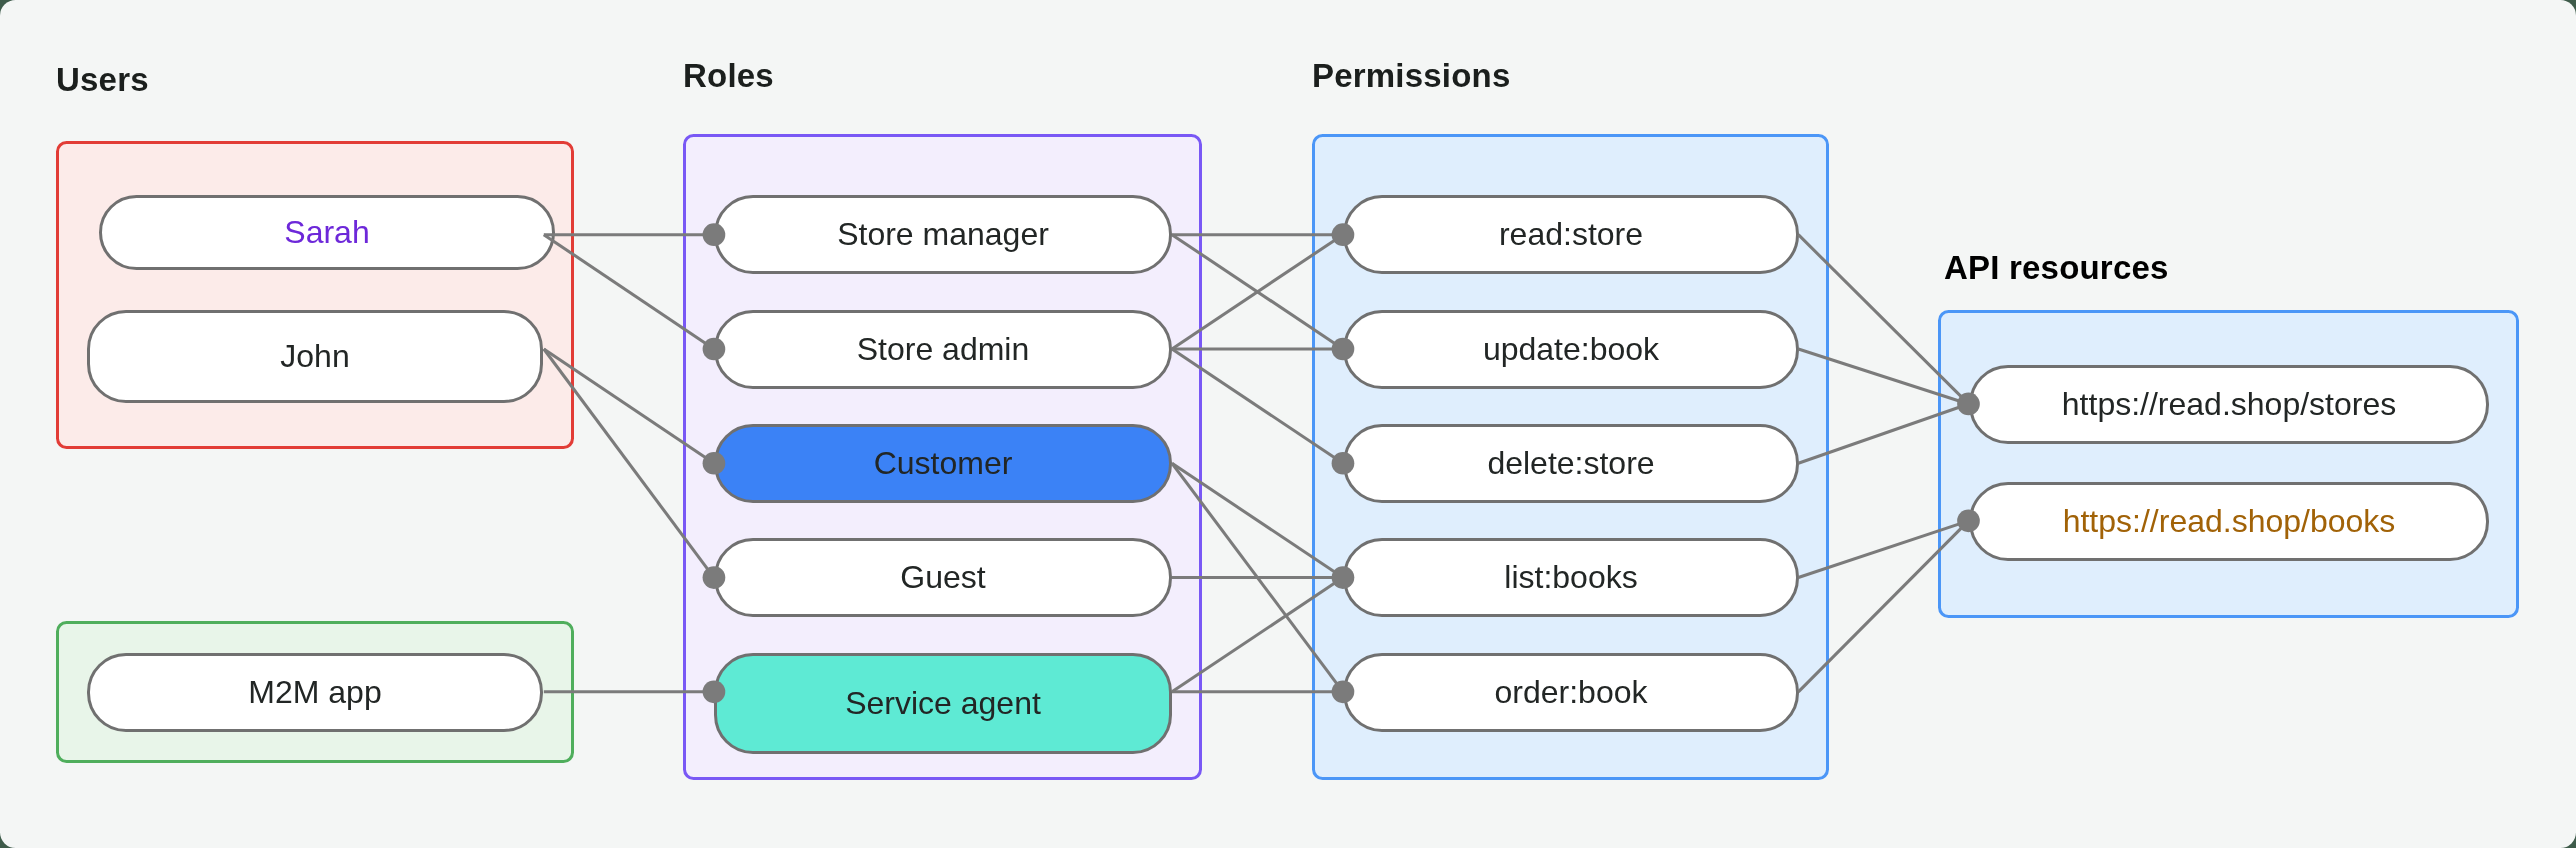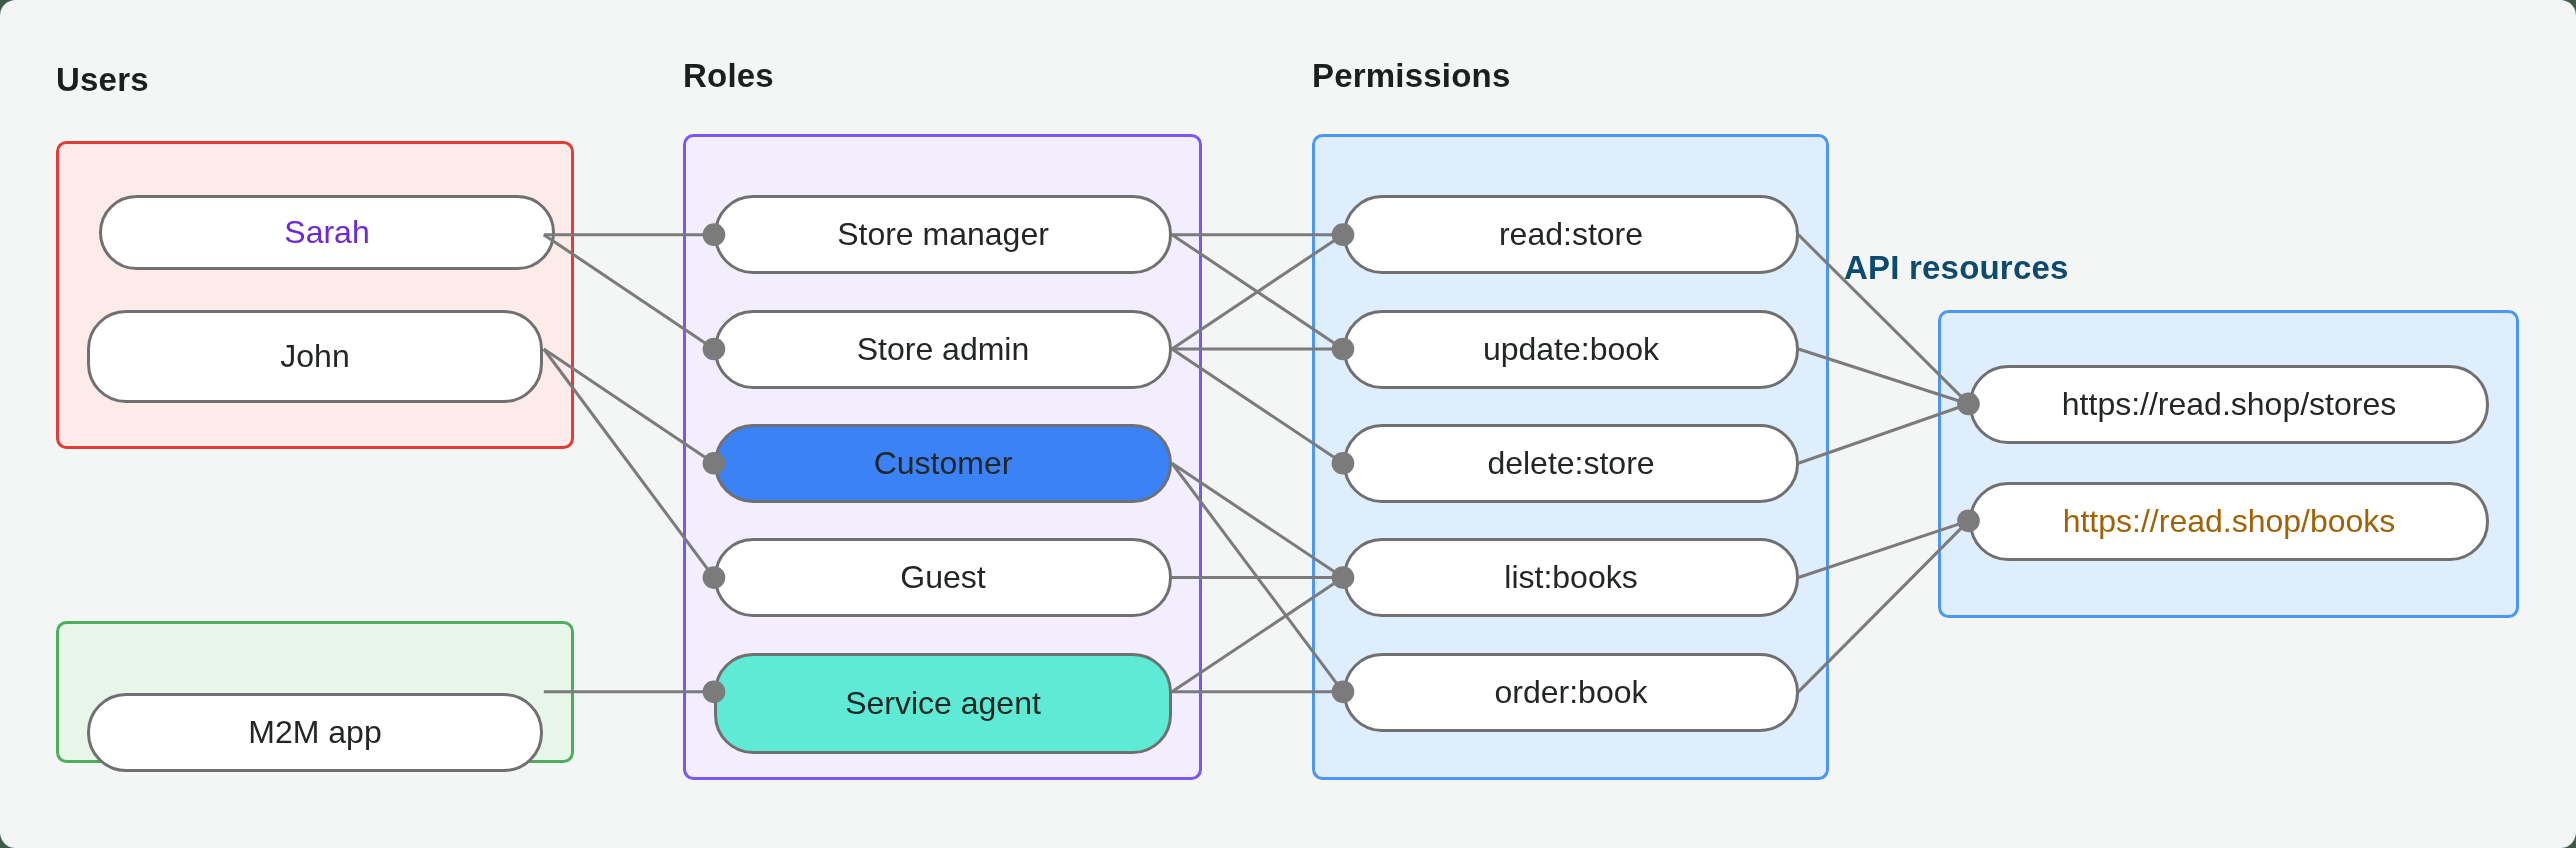--- a/index.html
+++ b/index.html
@@ -61,26 +61,26 @@
 
     <div class="grp-box" id="box-users" style="left: 56px; top: 141px; width: 518px; height: 308px; border-color: rgb(226, 60, 54); background: rgb(252, 235, 233);"></div>
     <div class="grp-box" id="box-m2m" style="left: 56px; top: 621px; width: 518px; height: 142px; border-color: rgb(79, 174, 92); background: rgb(232, 245, 233);"></div>
     <div class="grp-box" id="box-roles" style="left: 683px; top: 134px; width: 519px; height: 646px; border-color: rgb(121, 88, 245); background: rgb(243, 238, 253);"></div>
     <div class="grp-box" id="box-permissions" style="left: 1312px; top: 134px; width: 517px; height: 646px; border-color: rgb(75, 150, 247); background: rgb(223, 238, 253);"></div>
     <div class="grp-box" id="box-api" style="left: 1938px; top: 310px; width: 581px; height: 308px; border-color: rgb(75, 150, 247); background: rgb(223, 238, 253);"></div>
 
     <div class="grp-label" id="lbl-users" style="left: 56px; top: 63px; color: rgb(27, 31, 29);">Users</div>
     <div class="grp-label" id="lbl-roles" style="left: 683px; top: 59px; color: rgb(27, 31, 29);">Roles</div>
     <div class="grp-label" id="lbl-permissions" style="left: 1312px; top: 59px; color: rgb(27, 31, 29);">Permissions</div>
-    <div class="grp-label" id="lbl-api" style="left: 1844px; top: 251px; color: #0c4a6e;">API resources</div>
+    <div class="grp-label" id="lbl-api" style="left: 1944px; top: 251px; color: #000000;">API resources</div>
 
     <div id="pills-root">
         <div class="node-pill" style="left: 99px; top: 195px; width: 456px; height: 75px; background: rgb(255, 255, 255); border-color: rgb(112, 112, 112); color: #6d28d9;">Sarah</div>
         <div class="node-pill" style="left: 87px; top: 310px; width: 456px; height: 93px; background: rgb(255, 255, 255); border-color: rgb(112, 112, 112); color: rgb(34, 38, 37);">John</div>
-        <div class="node-pill" style="left: 87px; top: 653px; width: 456px; height: 79px; background: rgb(255, 255, 255); border-color: rgb(112, 112, 112); color: rgb(34, 38, 37); margin-top: 40px;">M2M app</div>
+        <div class="node-pill" style="left: 87px; top: 653px; width: 456px; height: 79px; background: rgb(255, 255, 255); border-color: rgb(112, 112, 112); color: rgb(34, 38, 37);">M2M app</div>
         <div class="node-pill" style="left: 714px; top: 195px; width: 458px; height: 79px; background: rgb(255, 255, 255); border-color: rgb(112, 112, 112); color: rgb(34, 38, 37);">Store manager</div>
         <div class="node-pill" style="left: 714px; top: 310px; width: 458px; height: 79px; background: rgb(255, 255, 255); border-color: rgb(112, 112, 112); color: rgb(34, 38, 37);">Store admin</div>
         <div class="node-pill" style="left: 714px; top: 424px; width: 458px; height: 79px; background: #3b82f6; border-color: rgb(112, 112, 112); color: rgb(34, 38, 37);">Customer</div>
         <div class="node-pill" style="left: 714px; top: 538px; width: 458px; height: 79px; background: rgb(255, 255, 255); border-color: rgb(112, 112, 112); color: rgb(34, 38, 37);">Guest</div>
         <div class="node-pill" style="left: 714px; top: 653px; width: 458px; height: 101px; background: #5eead4; border-color: rgb(112, 112, 112); color: rgb(34, 38, 37);">Service agent</div>
         <div class="node-pill" style="left: 1343px; top: 195px; width: 456px; height: 79px; background: rgb(255, 255, 255); border-color: rgb(112, 112, 112); color: rgb(34, 38, 37);">read:store</div>
         <div class="node-pill" style="left: 1343px; top: 310px; width: 456px; height: 79px; background: rgb(255, 255, 255); border-color: rgb(112, 112, 112); color: rgb(34, 38, 37);">update:book</div>
         <div class="node-pill" style="left: 1343px; top: 424px; width: 456px; height: 79px; background: rgb(255, 255, 255); border-color: rgb(112, 112, 112); color: rgb(34, 38, 37);">delete:store</div>
         <div class="node-pill" style="left: 1343px; top: 538px; width: 456px; height: 79px; background: rgb(255, 255, 255); border-color: rgb(112, 112, 112); color: rgb(34, 38, 37);">list:books</div>
         <div class="node-pill" style="left: 1343px; top: 653px; width: 456px; height: 79px; background: rgb(255, 255, 255); border-color: rgb(112, 112, 112); color: rgb(34, 38, 37); text-align: right;">order:book</div>

